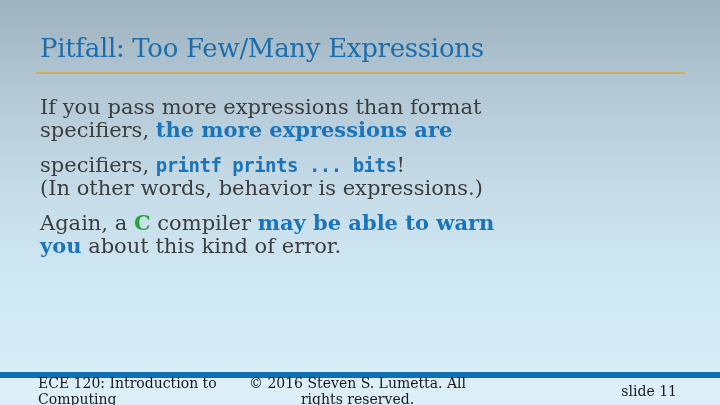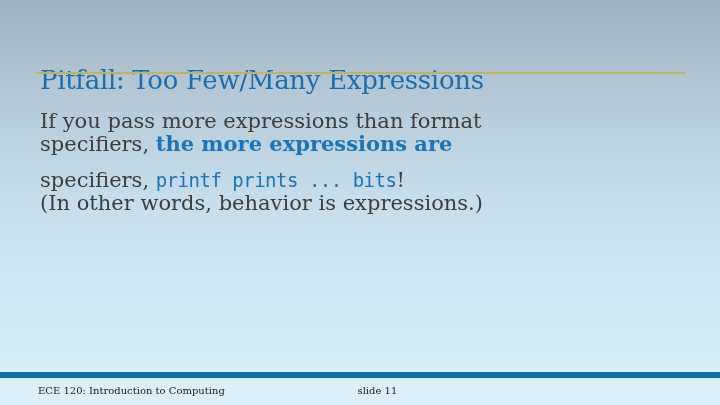--- a/index.html
+++ b/index.html
@@ -22,54 +22,53 @@
   }
   .title {
     position: absolute;
     left: 40px;
     top: 33px;
     font-size: 26px;
     font-weight: 500;
     letter-spacing: -0.3px;
     color: #1c6dad;
     white-space: nowrap;
-    margin-top: 32px;
   }
   .title-underline {
     position: absolute;
     left: 36px;
     top: 72px;
     width: 649px;
     height: 2px;
     background: #c1b264;
   }
   .slide-body {
     position: absolute;
     left: 40px;
     top: 96px;
     width: 620px;
   }
   .para {
-    margin: 14px 0 13px 0;
+    margin: 0 0 13px 0;
   }
   .line {
     font-size: 21px;
     line-height: 22.5px;
     white-space: nowrap;
   }
   .seg-normal {
     color: #3d3d3d;
   }
   .seg-blue {
     color: #1b74ba;
     font-weight: bold;
   }
   .seg-mono {
     color: #1b74ba;
-    font-weight: normal;
+    font-weight: bold;
     font-family: "DejaVu Sans Mono", monospace;
     font-size: 19px;
     letter-spacing: -0.5px;
   }
   .seg-green {
     color: #27a33d;
     font-weight: bold;
   }
   .footer-bar {
     position: absolute;
@@ -83,45 +82,50 @@
     position: absolute;
     left: 0;
     top: 378px;
     width: 720px;
     height: 27px;
     background: #dceef8;
     display: flex;
     align-items: center;
     box-sizing: border-box;
     padding: 0 43px 2px 38px;
-    font-size: 10px;
+    font-size: 14px;
     color: #1a1a1a;
   }
   .footer .left   { flex: 1; text-align: left; }
   .footer .center { flex: 1.4; text-align: center; }
-  .footer .right  { flex: 1; text-align: left; }
+  .footer .right  { flex: 1; text-align: right; }
 </style>
 </head>
 <body>
 
 <div class="slide">
   <div class="title">Pitfall: Too Few/Many Expressions</div>
 
   <div class="title-underline"></div>
 
   <div class="slide-body">
       <div class="para">
         <div class="line"><span class="seg-normal">If you pass more expressions than format</span></div>
         <div class="line"><span class="seg-normal">specifiers, </span><span class="seg-blue">the more expressions are</span></div>
       </div>
       <div class="para">
         <div class="line"><span class="seg-normal">specifiers, </span><span class="seg-mono">printf prints ... bits</span><span class="seg-normal">!</span></div>
         <div class="line"><span class="seg-normal">(In other words, behavior is expressions.)</span></div>
       </div>
+      <div class="para">
+        <div class="line"><span class="seg-normal">Again, a </span><span class="seg-green">C</span><span class="seg-normal"> compiler </span><span class="seg-blue">may be able to warn</span></div>
+        <div class="line"><span class="seg-blue">you</span><span class="seg-normal"> about this kind of error.</span></div>
+      </div>
     </div>
 
   <div class="footer-bar"></div>
 
   <div class="footer">
     <div class="left">ECE 120: Introduction to Computing</div>
+    <div class="center">© 2016 Steven S. Lumetta.  All rights reserved.</div>
     <div class="right">slide 11</div>
   </div>
 </div>
 
 </body></html>

